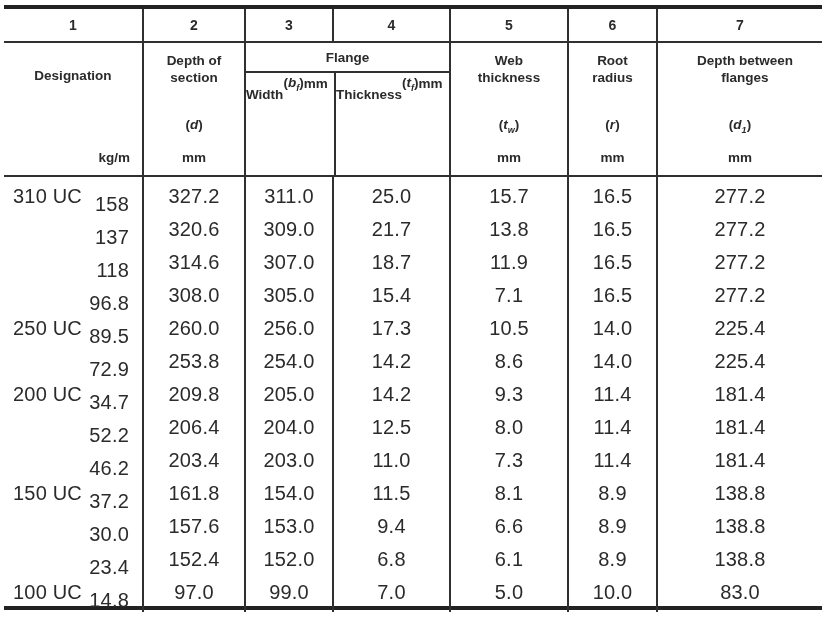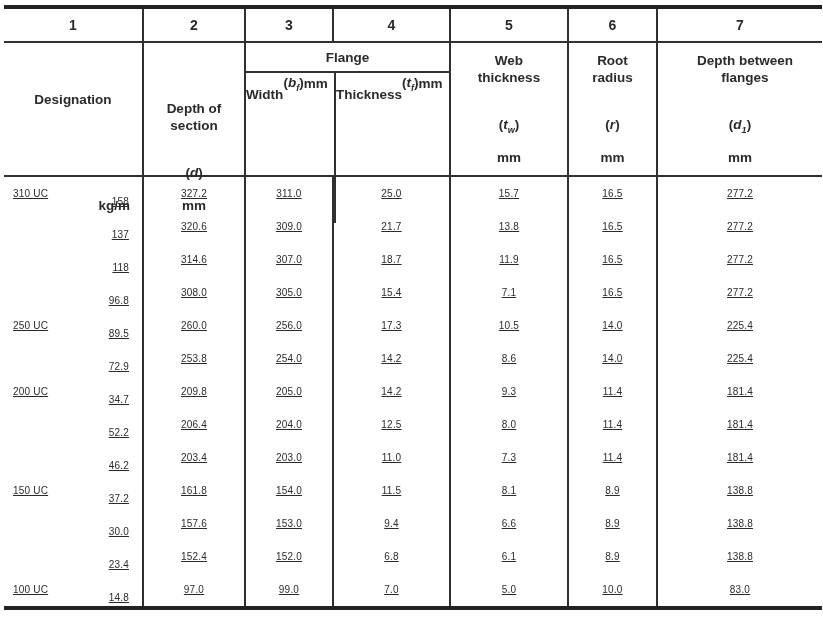--- a/index.html
+++ b/index.html
@@ -50,21 +50,21 @@
     font-size: 13.5px;
   }
   .hcol { display: flex; flex-direction: column; box-sizing: border-box; }
   .h-label {
     height: 72px;
     box-sizing: border-box;
     padding-top: 9px;
     text-align: center;
     line-height: 17px;
   }
-  .h-label.pad-sm  { padding-left: 10px; padding-right: 10px; margin-top: 48px; }
+  .h-label.pad-sm  { padding-left: 10px; padding-right: 10px; }
   .h-label.pad-md  { padding-left: 12px; padding-right: 12px; }
   .h-label.pad-lg  { padding-left: 22px; padding-right: 12px; }
   .h-sym {
     height: 32px;
     box-sizing: border-box;
     text-align: center;
     padding-top: 2px;
   }
   .h-sym i { font-style: italic; }
   .h-sym sub { font-size: 9px; font-style: italic; }
@@ -104,21 +104,21 @@
   .flange-sub .sub-col { display: flex; flex-direction: row; }
   .flange-sub .sub-col + .sub-col { border-left: 2px solid #303030; }
   .sub-label {
     height: 42px;
     display: flex;
     align-items: center;
     justify-content: center;
   }
 
   
-  .datarow { height: 33px; font-size: 10px; text-decoration: underline; }
+  .datarow { height: 33px; font-size: 20px; }
   .datarow .cell {
     display: flex;
     align-items: center;
     justify-content: center;
     box-sizing: border-box;
     letter-spacing: 0.2px;
   }
   .datarow .desig-data {
     justify-content: space-between;
     padding: 0 13px 0 9px;

